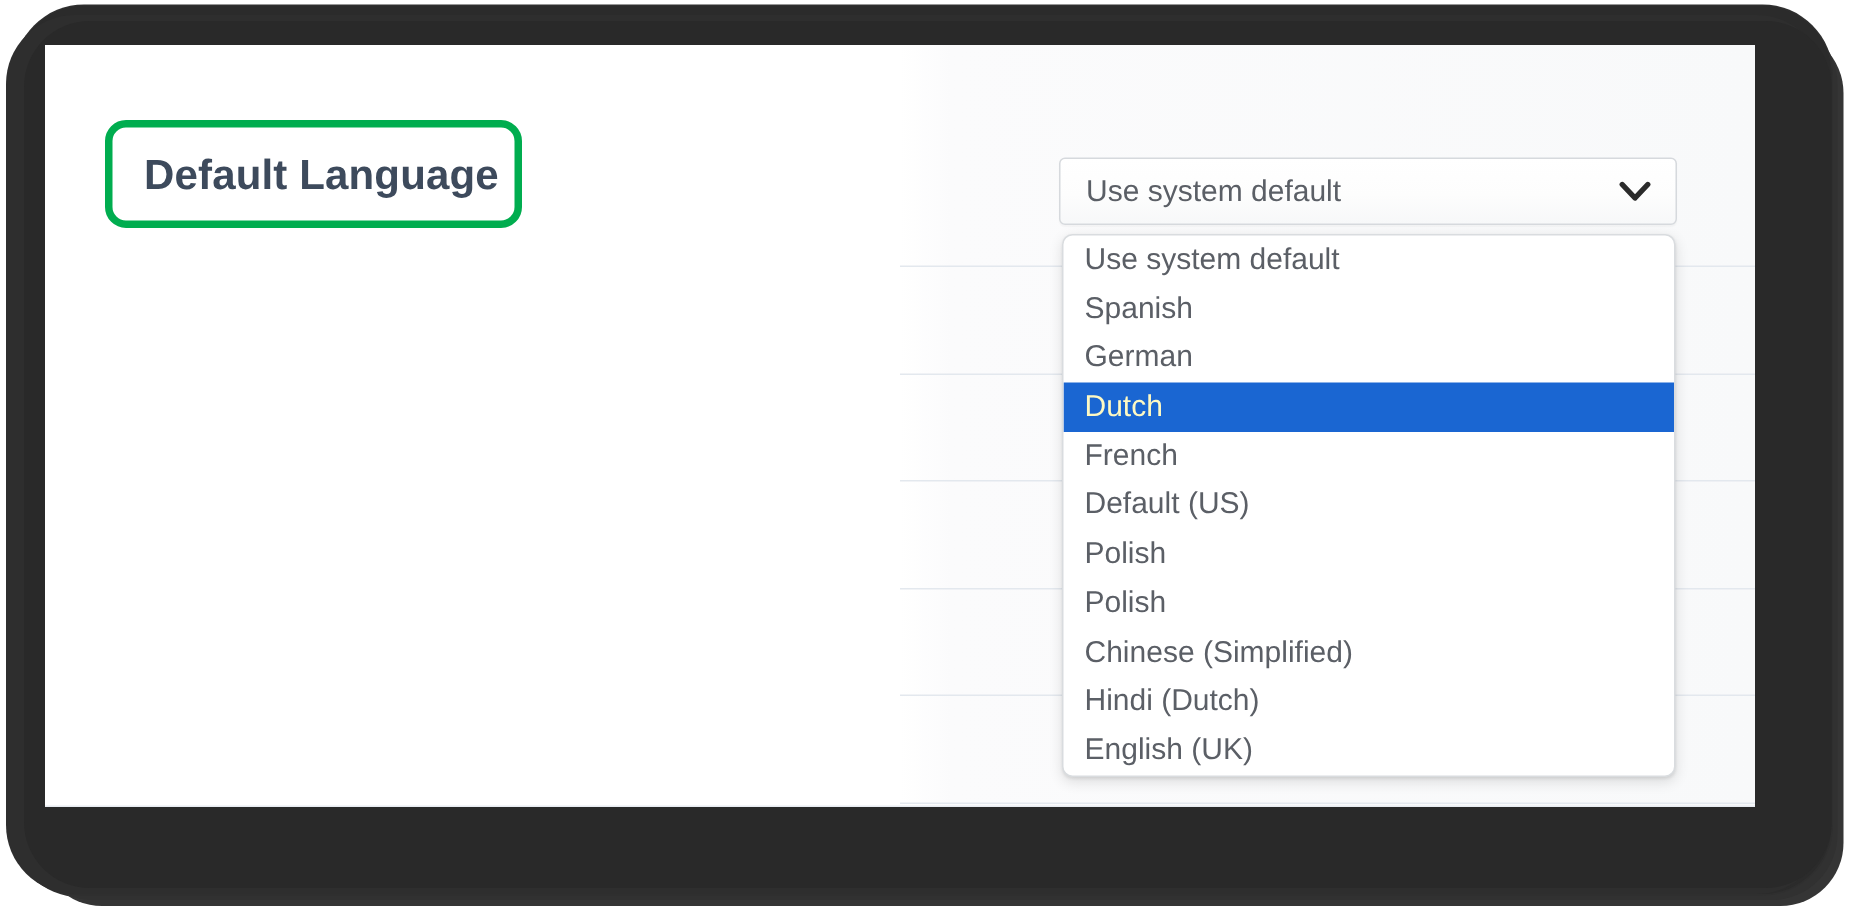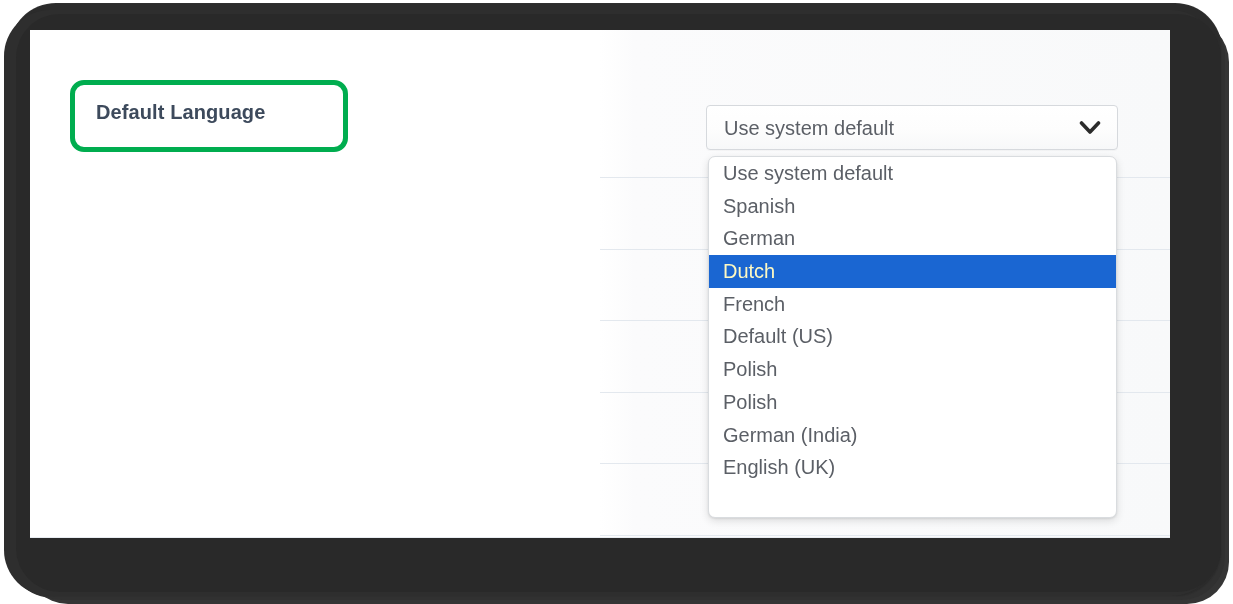--- a/index.html
+++ b/index.html
@@ -91,21 +91,21 @@
     bottom: 0;
     height: 1px;
     background: #e8ecf1;
   }
 
   
   .field-label {
     position: absolute;
     left: 66px;
     top: 71px;
-    font-size: 20px;
+    font-size: 28px;
     font-weight: bold;
     color: #3d4a5c;
     letter-spacing: 0.1px;
     white-space: nowrap;
   }
 
   
   .annotation-box {
     position: absolute;
     left: 40px;
@@ -219,19 +219,20 @@
     <div class="dropdown">
       <ul class="dropdown-list">
           <li class="dropdown-item">Use system default</li>
           <li class="dropdown-item">Spanish</li>
           <li class="dropdown-item">German</li>
           <li class="dropdown-item selected">Dutch</li>
           <li class="dropdown-item">French</li>
           <li class="dropdown-item">Default (US)</li>
           <li class="dropdown-item">Polish</li>
           <li class="dropdown-item">Polish</li>
-          <li class="dropdown-item">German (India)</li>
+          <li class="dropdown-item">Chinese (Simplified)</li>
+          <li class="dropdown-item">Hindi (Dutch)</li>
           <li class="dropdown-item">English (UK)</li>
         </ul>
     </div>
 
   </div>
 </div>
 
 </body></html>

